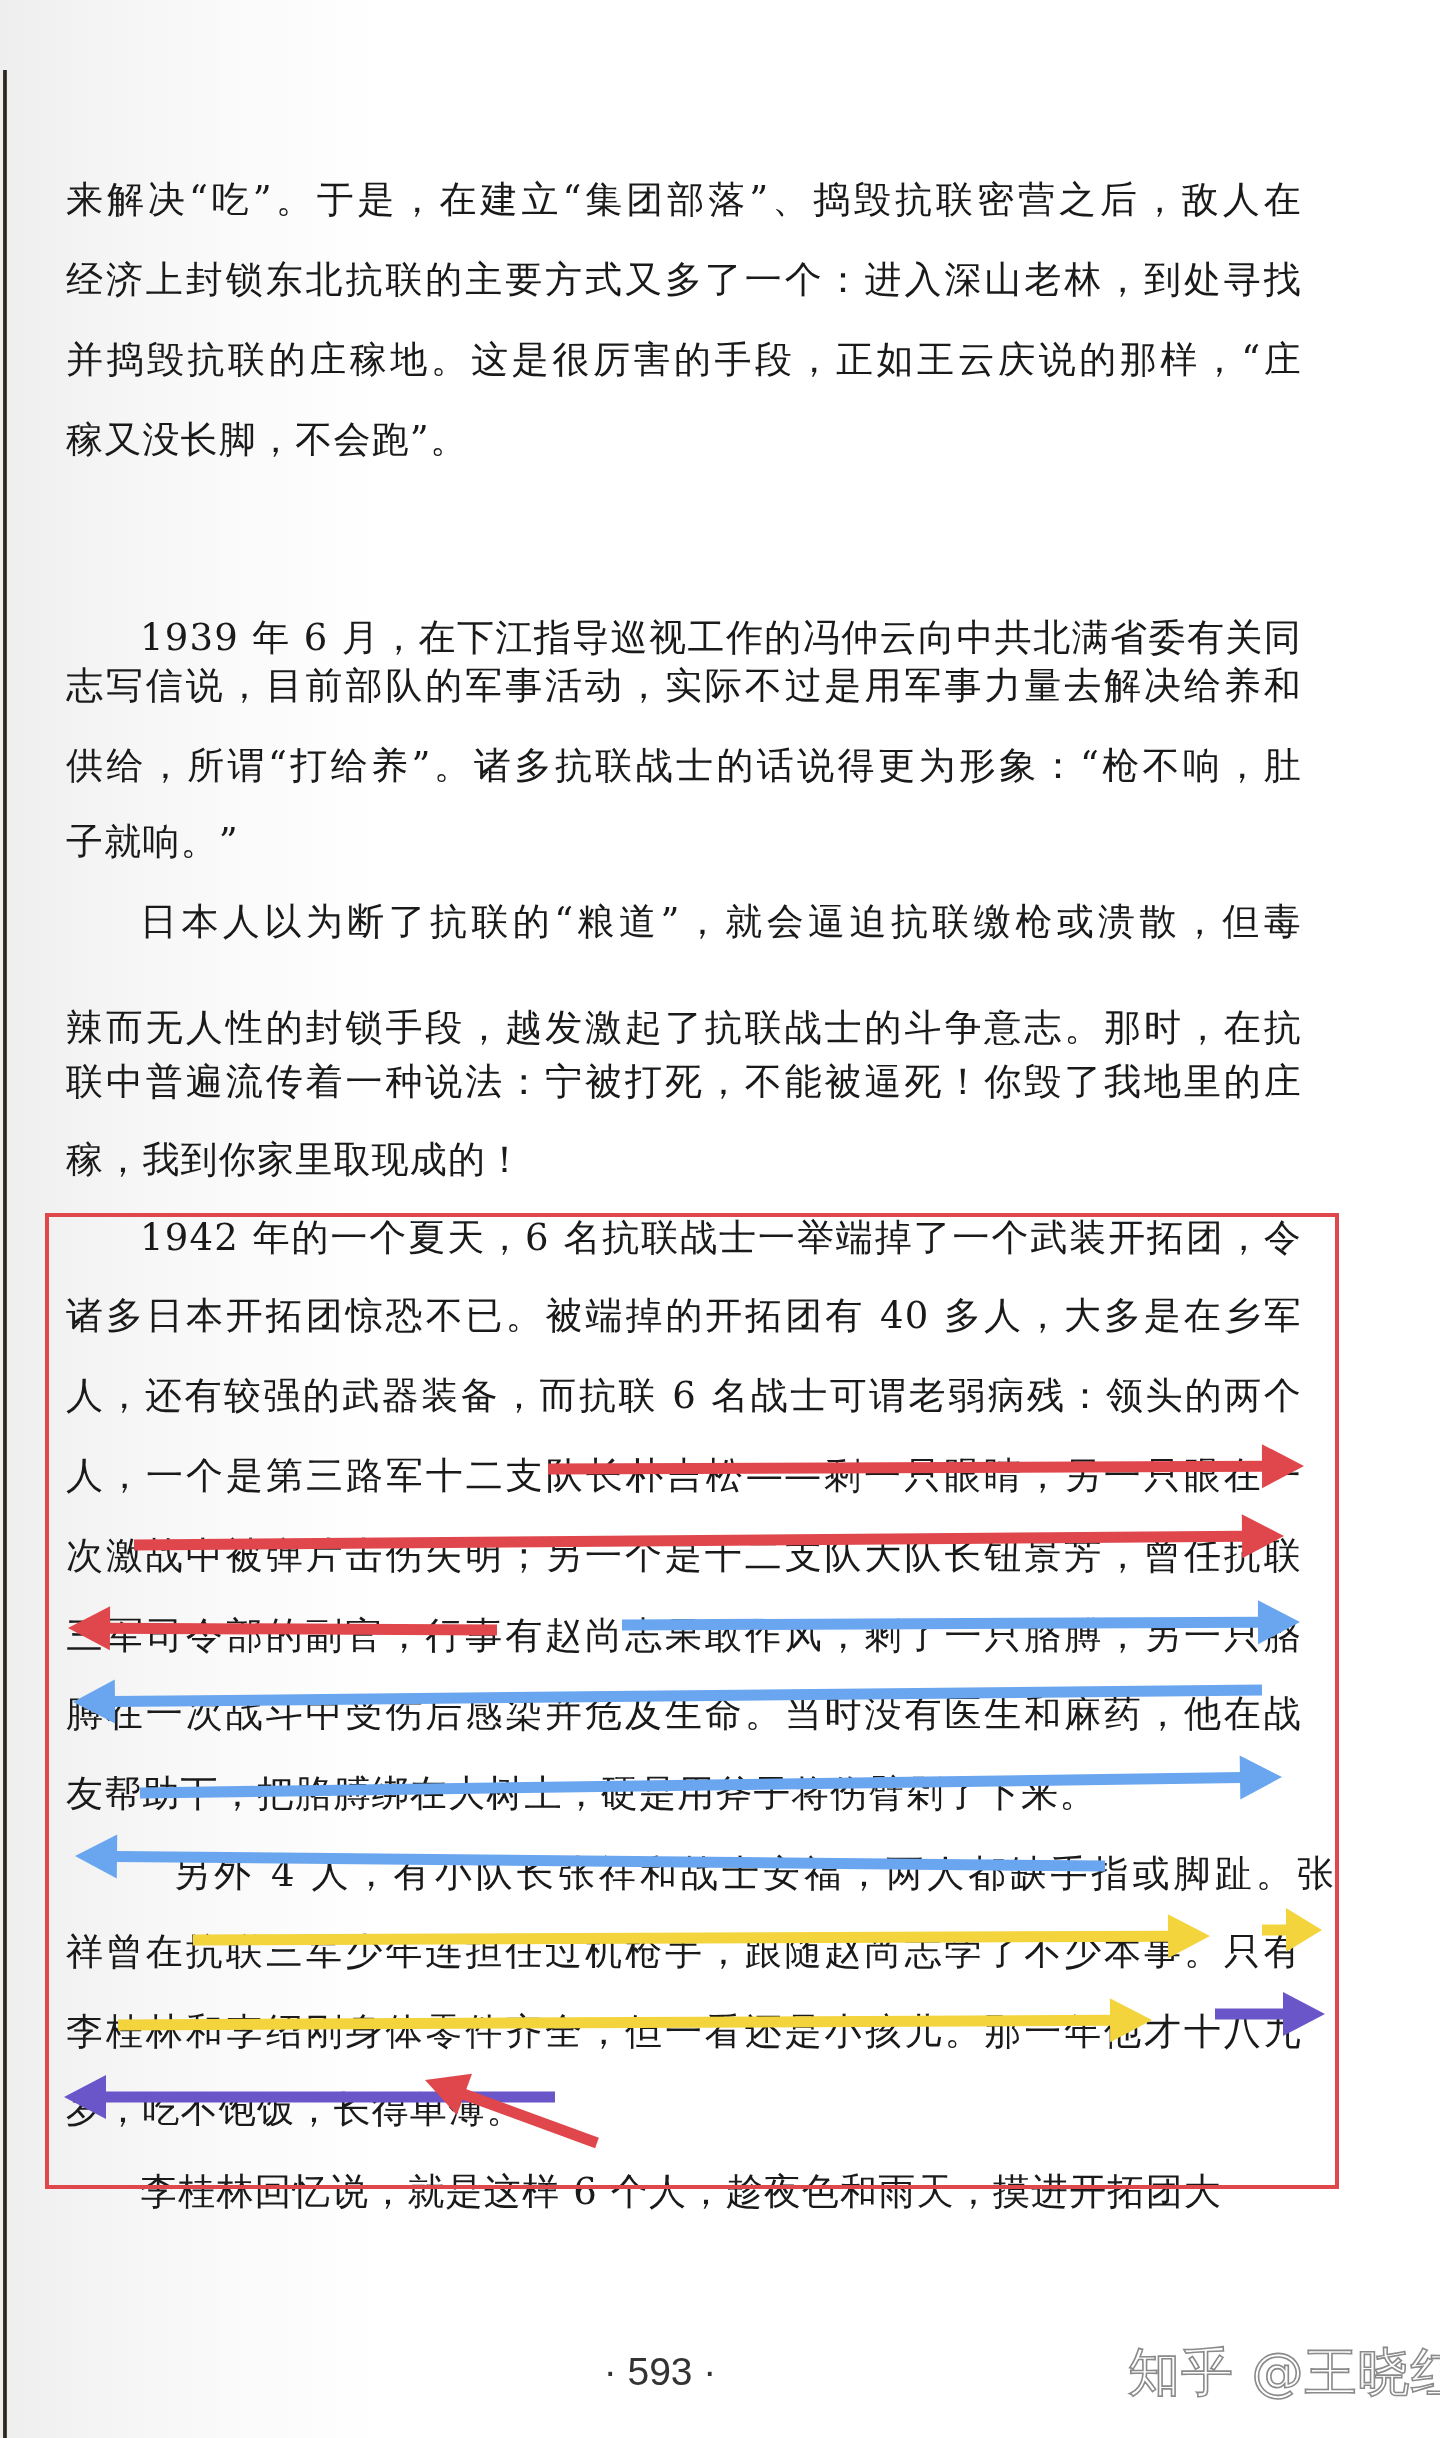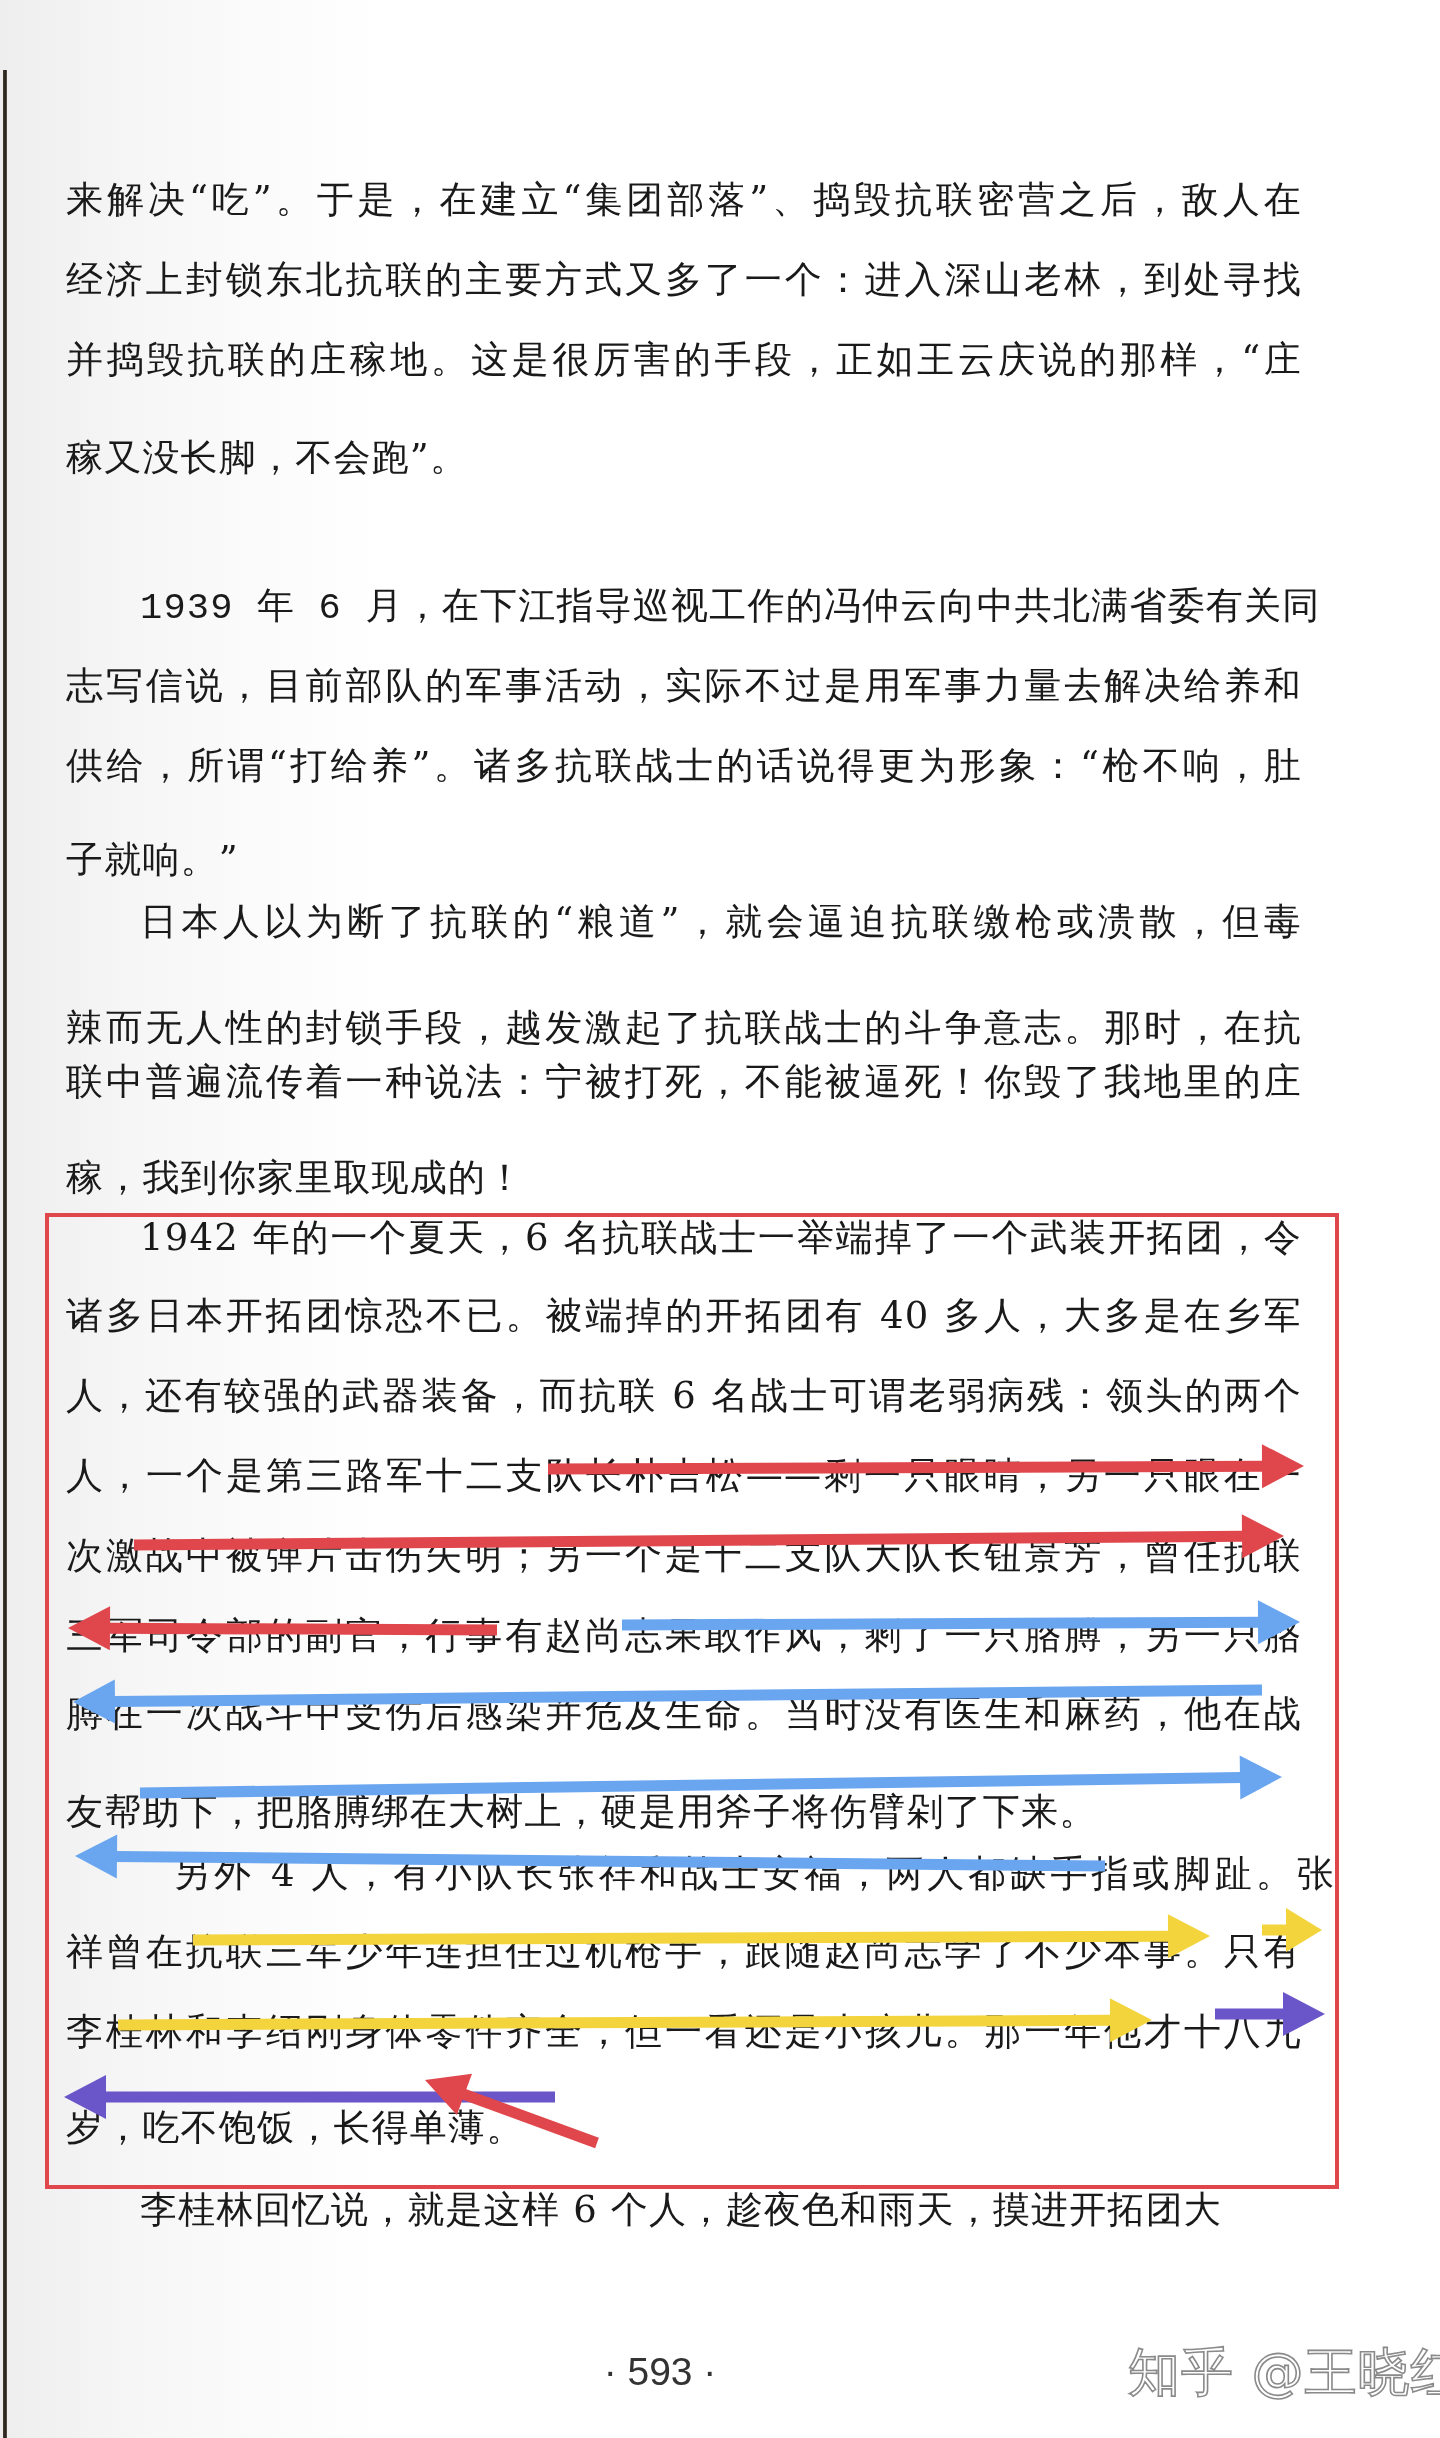--- a/index.html
+++ b/index.html
@@ -17,21 +17,21 @@
       position: absolute; left: 3px; top: 70px; width: 4px; height: 2368px;
       background: linear-gradient(90deg, #4a3b2c, #222 60%, #6b5a48);
     }
     .text-block { position: absolute; left: 66px; width: 1236px; }
     .line {
       position: absolute; left: 0; height: 60px; line-height: 60px;
       font-size: 37px; white-space: nowrap; letter-spacing: 1.2px;
       text-align: justify; text-align-last: justify; width: 1236px;
     }
     .line.indent { left: 74px; width: 1162px; }
-    .line.last { text-align-last: left; width: auto; margin-top: 18px; }
+    .line.last { text-align-last: left; width: auto; }
     .red-box {
       position: absolute; left: 45px; top: 1213px; width: 1286px; height: 968px;
       border: 4px solid #e0474c; box-sizing: content-box;
     }
     svg.annot { position: absolute; left: 0; top: 0; }
     .page-num {
       position: absolute; top: 2350px; left: 600px; width: 120px; text-align: center;
       font-family: "Liberation Sans", sans-serif; font-size: 39px; color: #333;
     }
     .watermark {
@@ -48,21 +48,21 @@
 <div class="binding-line"></div>
 
 <div id="text-root" class="text-block">
     <div>
       <div class="line" style="top: 170px;">来解决“吃”。于是，在建立“集团部落”、捣毁抗联密营之后，敌人在</div>
       <div class="line" style="top: 250px;">经济上封锁东北抗联的主要方式又多了一个：进入深山老林，到处寻找</div>
       <div class="line" style="top: 330px;">并捣毁抗联的庄稼地。这是很厉害的手段，正如王云庆说的那样，“庄</div>
       <div class="line last" style="top: 410px;">稼又没长脚，不会跑”。</div>
     </div>
     <div>
-      <div class="line indent" style="top: 578px; font-family: Liberation Mono, monospace;">1939 年 6 月，在下江指导巡视工作的冯仲云向中共北满省委有关同</div>
+      <div class="line indent" style="top: 608px;">1939 年 6 月，在下江指导巡视工作的冯仲云向中共北满省委有关同</div>
       <div class="line" style="top: 656px;">志写信说，目前部队的军事活动，实际不过是用军事力量去解决给养和</div>
       <div class="line" style="top: 736px;">供给，所谓“打给养”。诸多抗联战士的话说得更为形象：“枪不响，肚</div>
       <div class="line last" style="top: 812px;">子就响。”</div>
     </div>
     <div>
       <div class="line indent" style="top: 892px;">日本人以为断了抗联的“粮道”，就会逼迫抗联缴枪或溃散，但毒</div>
       <div class="line" style="top: 972px; margin-top: 26px;">辣而无人性的封锁手段，越发激起了抗联战士的斗争意志。那时，在抗</div>
       <div class="line" style="top: 1052px;">联中普遍流传着一种说法：宁被打死，不能被逼死！你毁了我地里的庄</div>
       <div class="line last" style="top: 1130px;">稼，我到你家里取现成的！</div>
     </div>

